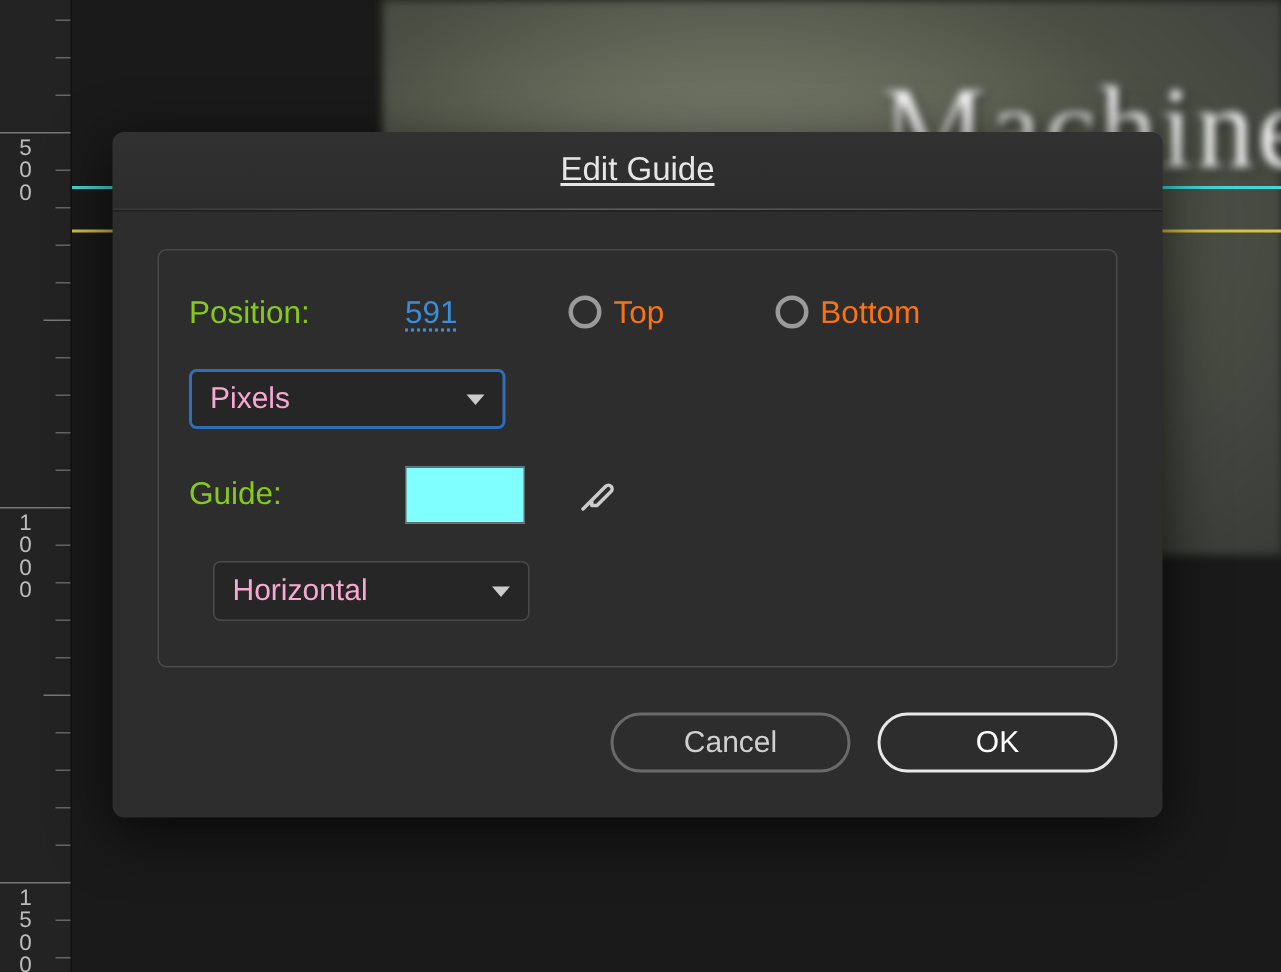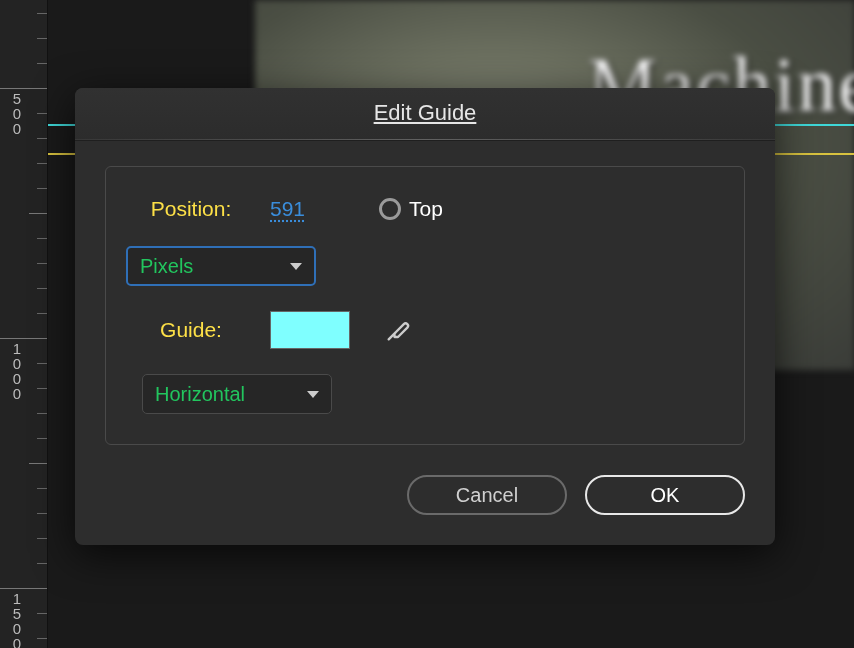--- a/index.html
+++ b/index.html
@@ -130,63 +130,62 @@
     }
     .row {
       display: flex;
       align-items: center;
       margin-bottom: 25px;
       gap: 14px;
     }
     .row:last-child { margin-bottom: 0; }
     .label-col {
       width: 130px;
-      text-align: center;
+      text-align: left;
       font-size: 21px;
-      color: #fde047;
+      color: #84cc16;
       flex-shrink: 0;
     }
     .value-link {
       color: #3a8ddb;
       font-size: 21px;
       text-decoration: underline;
       text-decoration-style: dotted;
       text-underline-offset: 4px;
       cursor: ew-resize;
       margin-right: 60px;
     }
     .radio {
       display: inline-flex;
-      align-items: center;
       gap: 8px;
       font-size: 21px;
-      color: #ffffff;
+      color: #f97316;
       cursor: pointer;
       margin-right: 60px;
     }
     .radio:last-child { margin-right: 0; }
     .radio .circle {
       width: 22px;
       height: 22px;
       border: 3px solid #9a9a9a;
       border-radius: 50%;
       display: inline-block;
     }
     .select {
-      width: 190px;
+      width: 211px;
       height: 40px;
       background: #262626;
       border: 2px solid #2f6fb7;
       border-radius: 5px;
       display: flex;
       align-items: center;
       justify-content: space-between;
       padding: 0 12px;
       font-size: 20px;
-      color: #22c55e;
+      color: #f9a8d4;
       cursor: pointer;
       text-align: right;
     }
     .select.noborder {
       border: 1px solid #4a4a4a;
       margin-left: 16px;
     }
     .chevron {
       width: 0; height: 0;
       border-left: 6px solid transparent;
@@ -286,20 +285,24 @@
   <div class="dialog-body">
     <div class="field-group">
 
       <div class="row">
         <div class="label-col">Position:</div>
         <span class="value-link">591</span>
         <label class="radio">
           <span class="circle"></span>
           <span>Top</span>
         </label>
+        <label class="radio">
+          <span class="circle"></span>
+          <span>Bottom</span>
+        </label>
       </div>
 
       <div class="row">
         <div class="select">
           <span>Pixels</span>
           <span class="chevron"></span>
         </div>
       </div>
 
       <div class="row">

